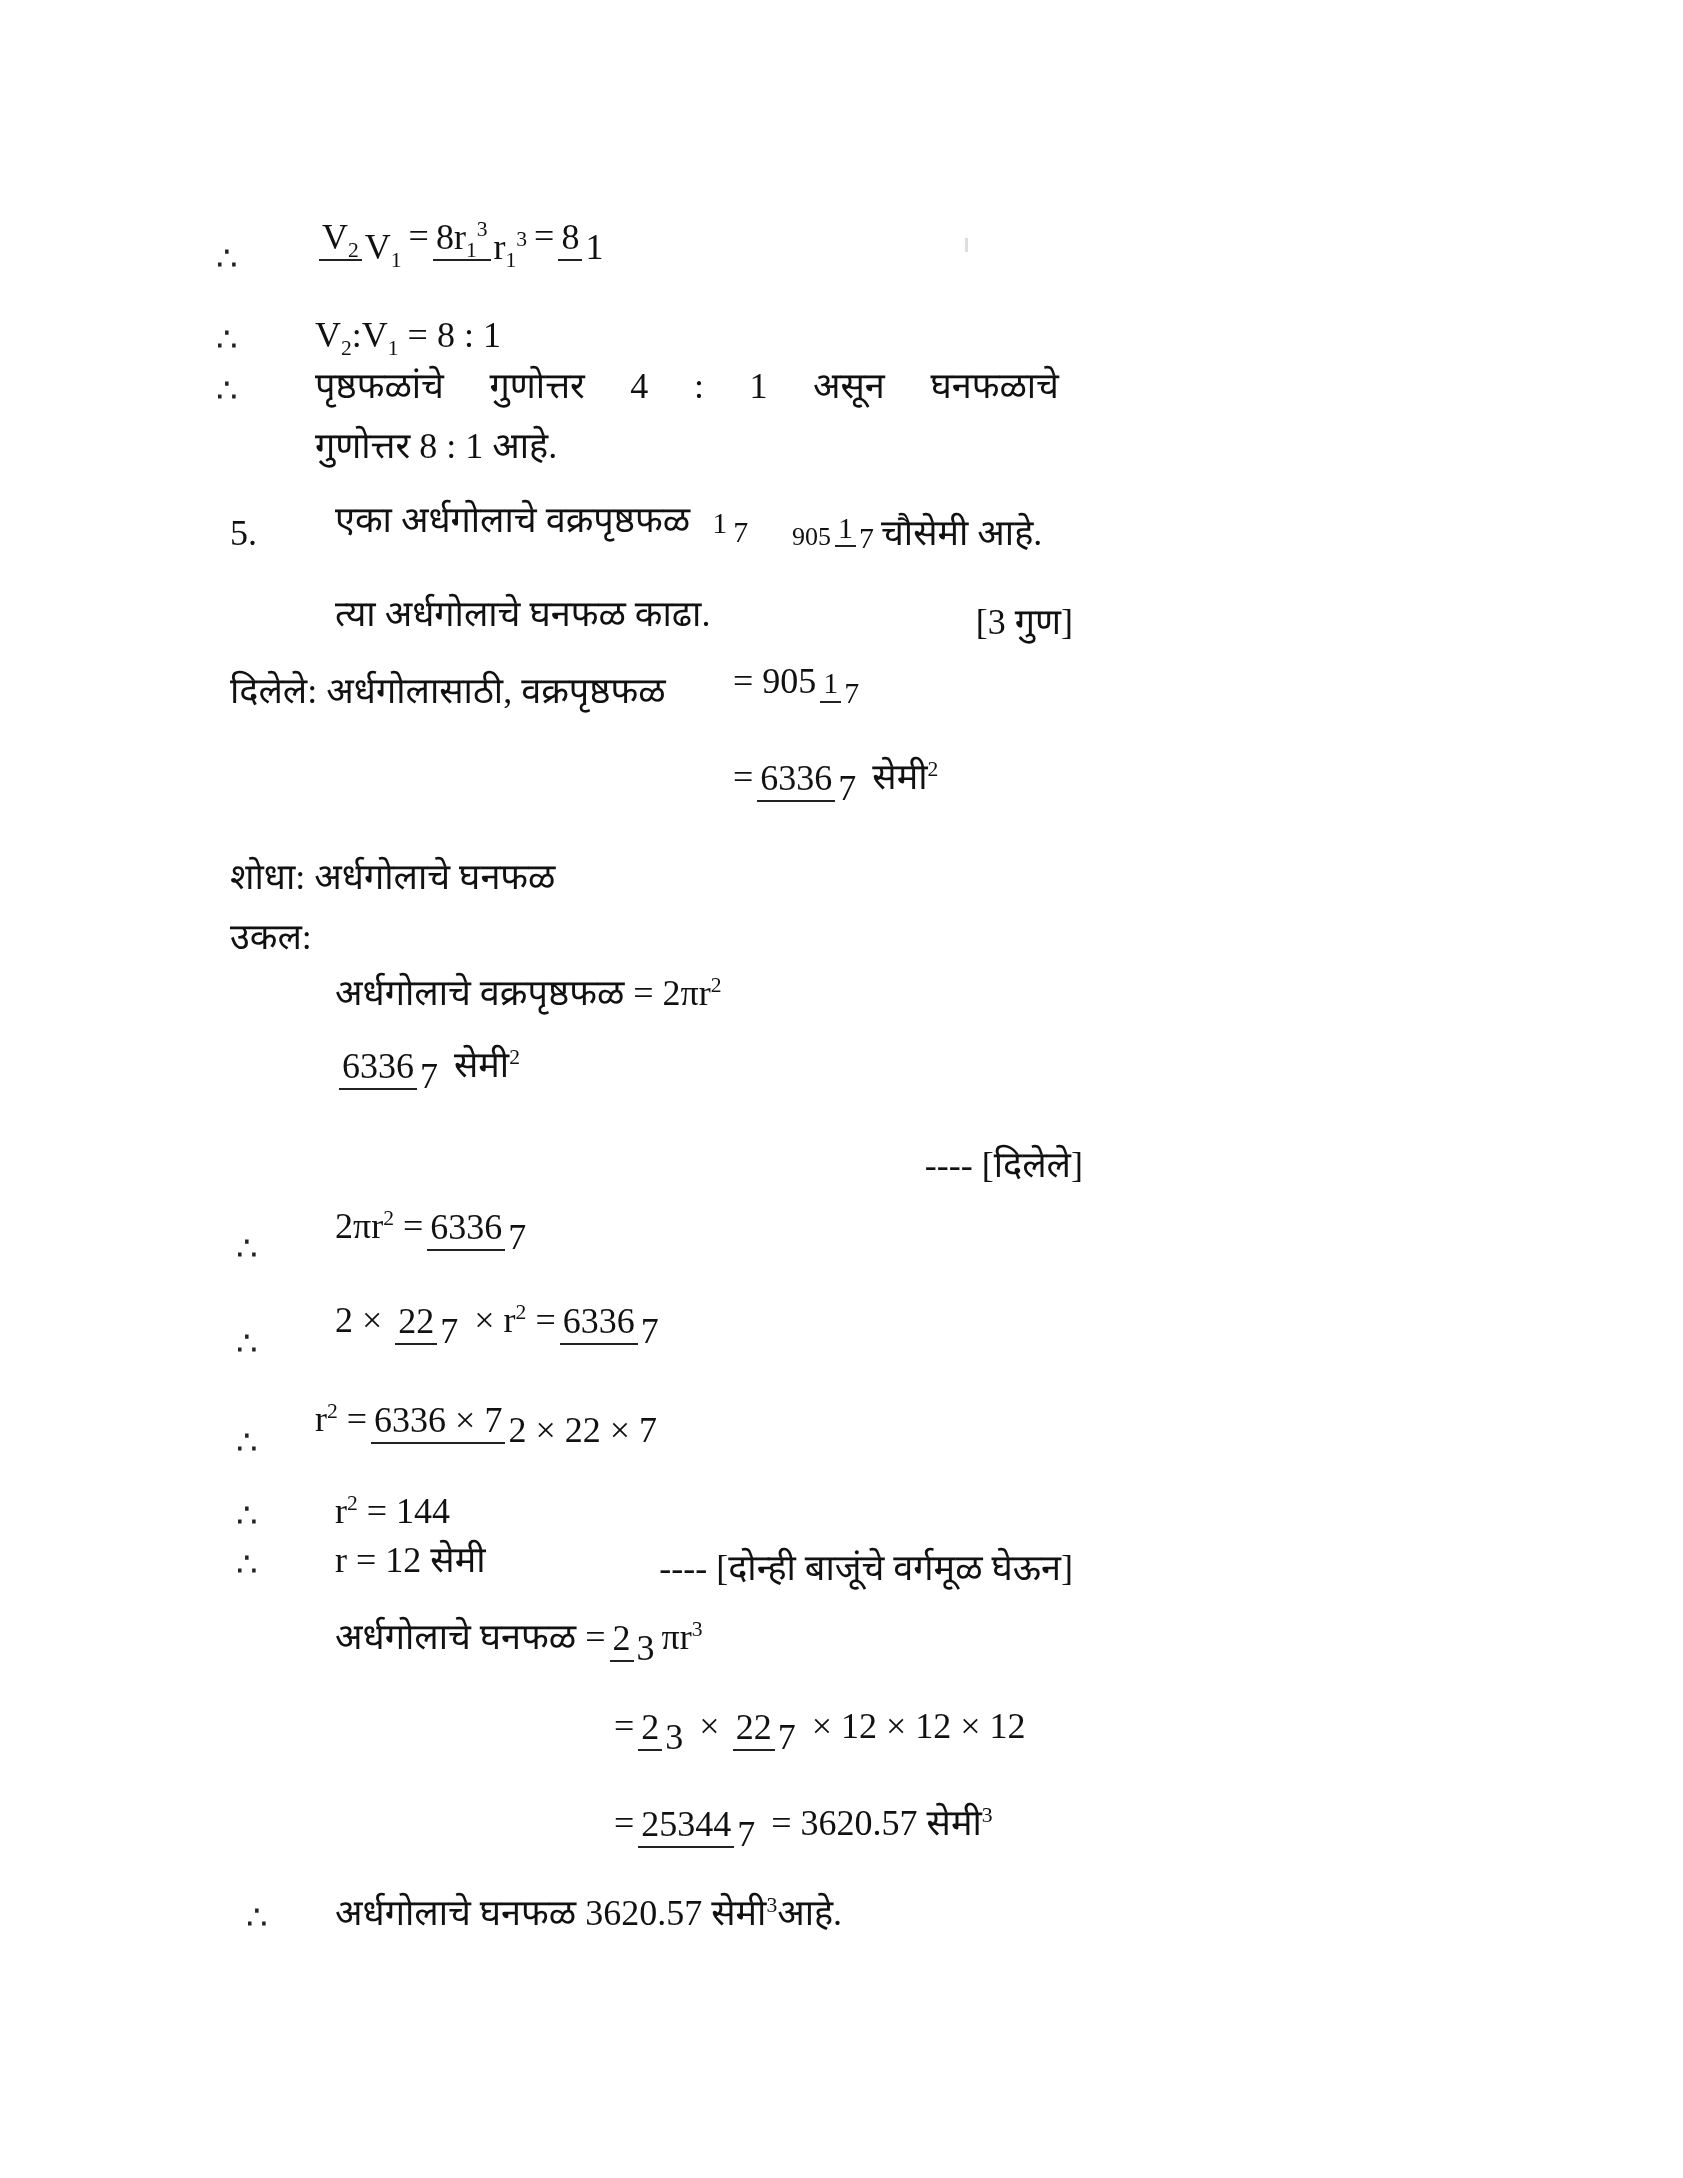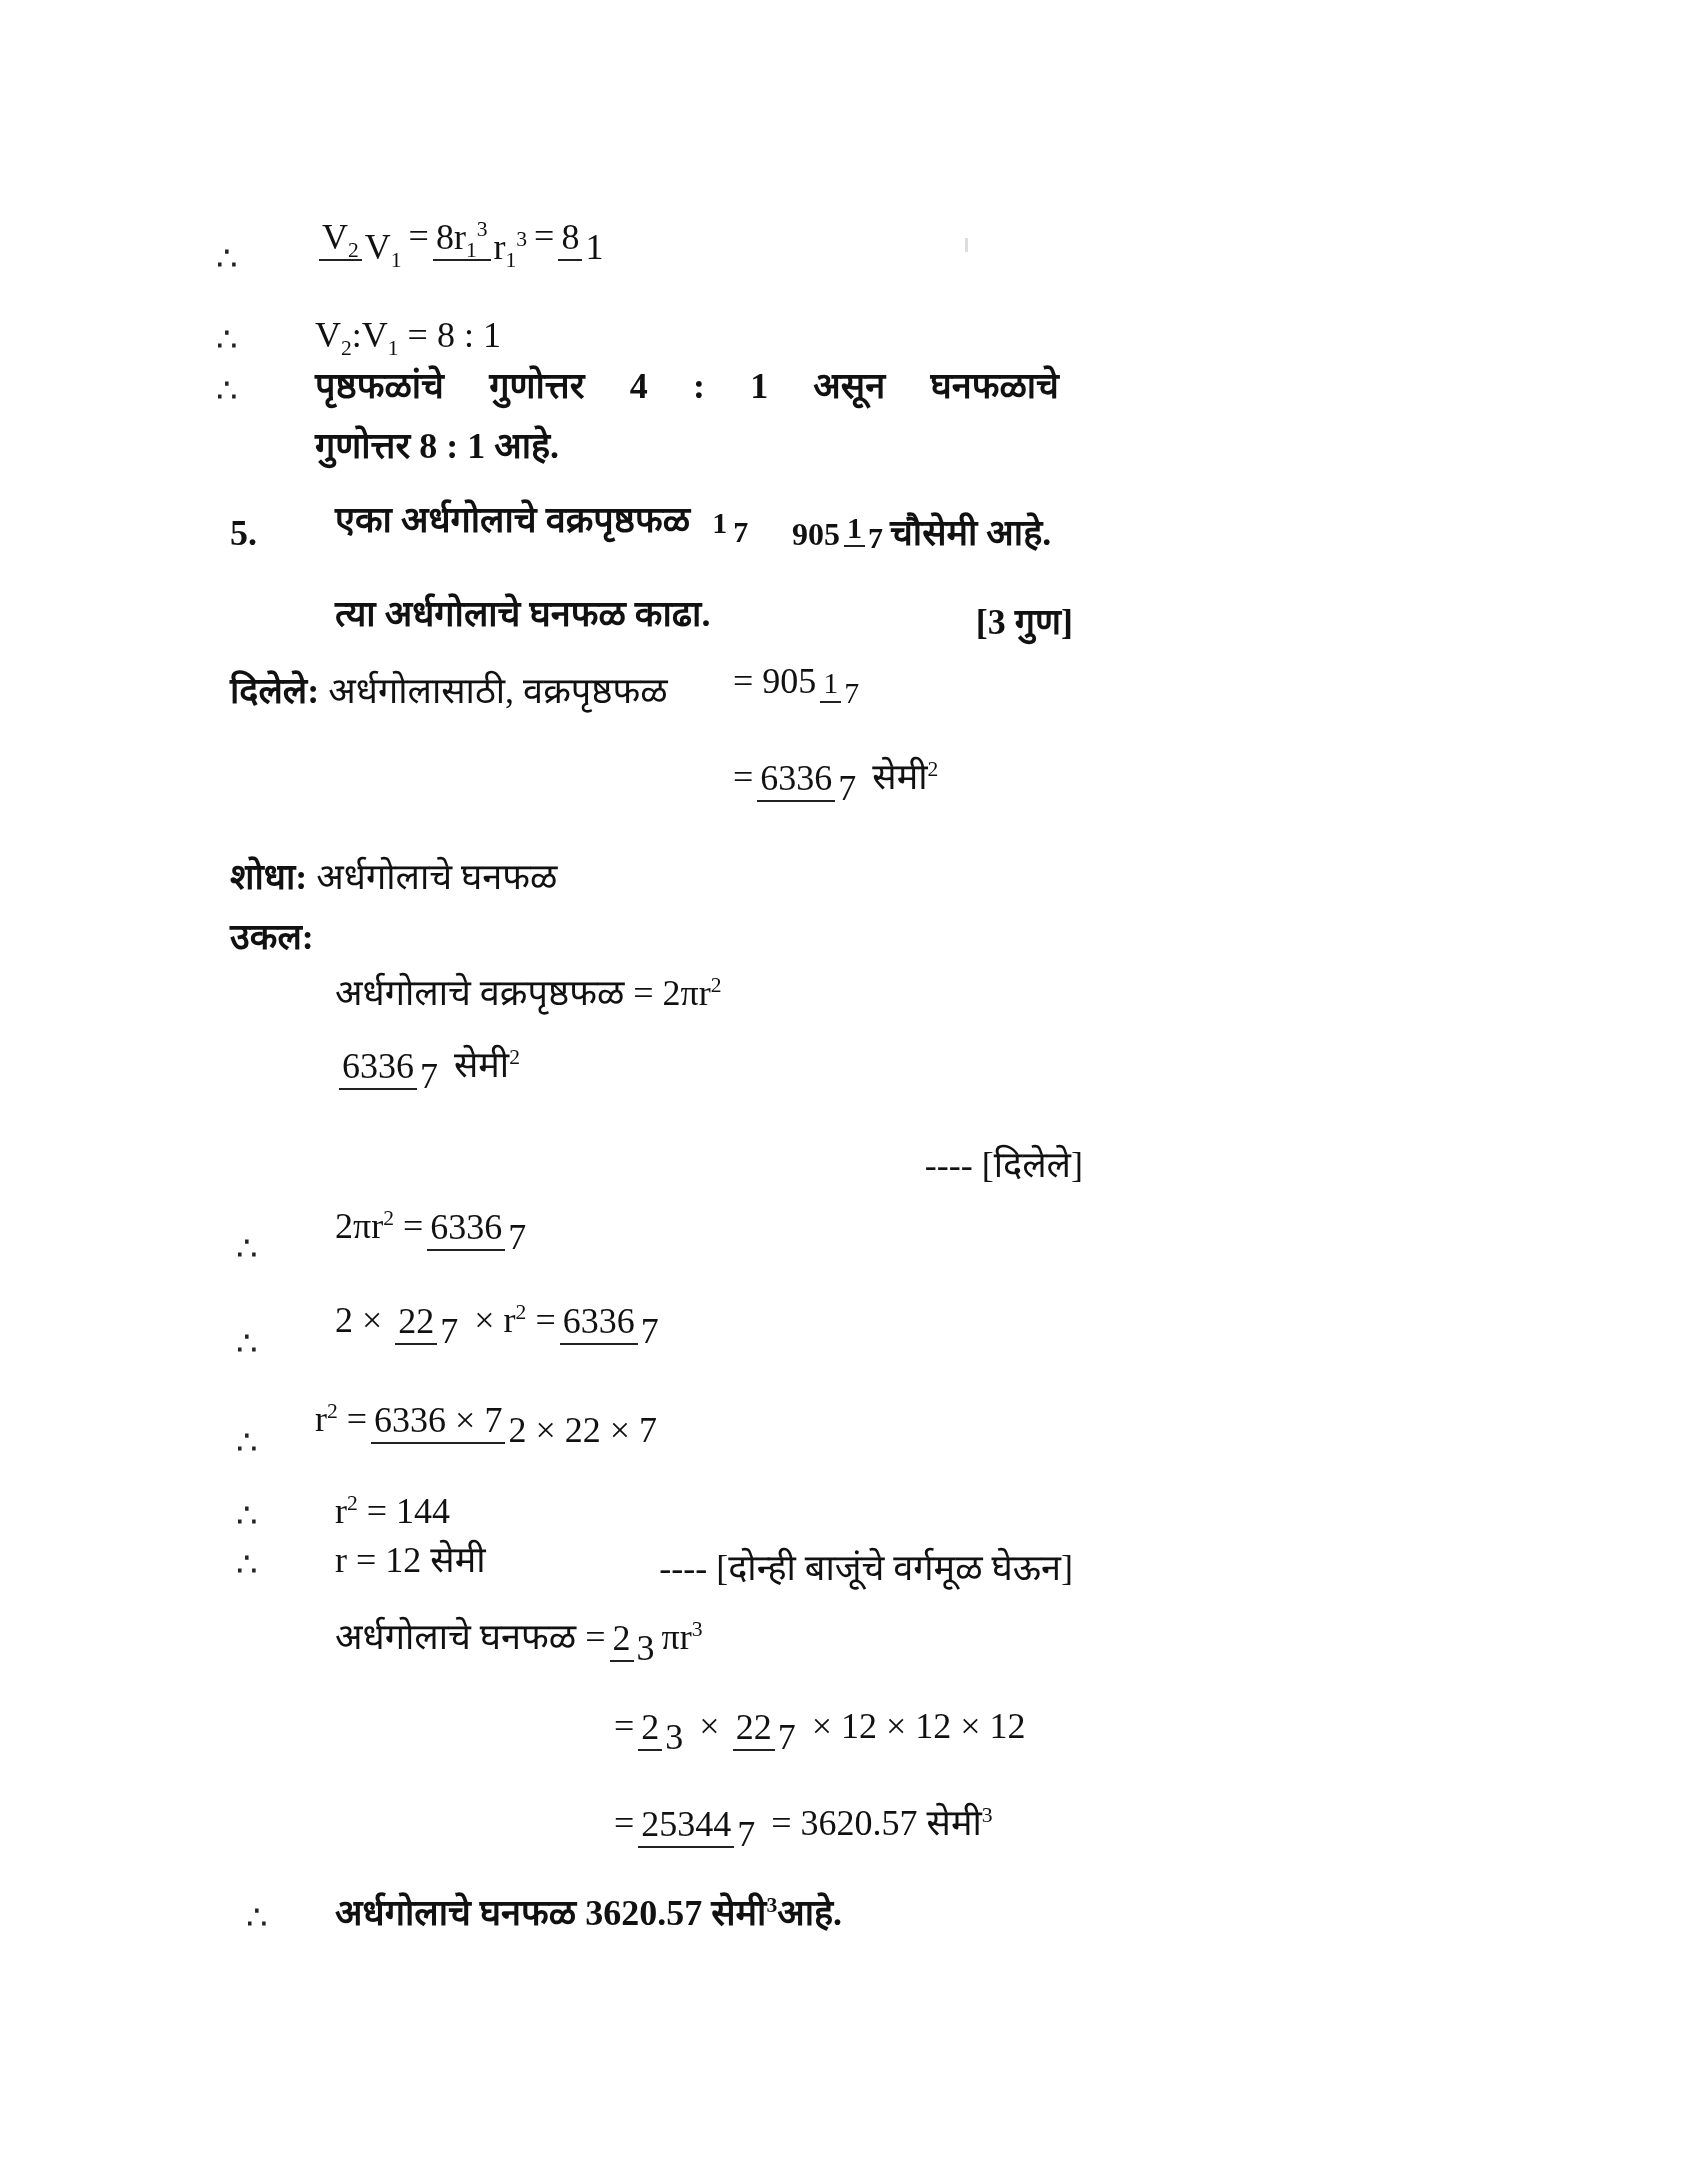--- a/index.html
+++ b/index.html
@@ -1,19 +1,19 @@
 <!DOCTYPE html>
 <html><head>
 <meta charset="utf-8">
 <style>
   html, body { margin:0; padding:0; background:#ffffff; }
   body { width:1683px; height:2178px; position:relative; overflow:hidden;
          font-family:"Liberation Serif", "DejaVu Serif", serif; color:#111; }
   .ln { position:absolute; white-space:nowrap; font-size:36px; line-height:1; }
-  .b { font-weight:bold; }
+  .b { font-weight:normal; }
   .tf { position:absolute; font-size:34px; font-family:"DejaVu Serif", serif; color:#222; }
   .frac { display:inline-flex; align-items:center; vertical-align:middle; margin:0 4px; }
   .frac .n { padding:0 3px 2px; border-bottom:2px solid #222; line-height:1.05; }
   .frac .d { padding:16px 3px 0; line-height:1.05; }
   .frac.sm { font-size:30px; }
   sup { font-size:60%; vertical-align:super; line-height:0; }
   sub { font-size:60%; vertical-align:sub; line-height:0; }
   .justify { display:flex; justify-content:space-between; width:744px; }
   .right { position:absolute; white-space:nowrap; font-size:36px; }
   .mark { position:absolute; width:3px; height:14px; background:#ddd; }
@@ -54,21 +54,21 @@
 
 <div class="ln b" style="left:230px;top:515px;">5.</div>
 <div class="ln b" style="left:335px;top:500px;">
   <span>एका अर्धगोलाचे वक्रपृष्ठफळ</span>
   <span class="frac sm" style="margin-left:10px;">
       <span class="n" style="border:none;">1</span>
       <span class="d">7</span>
     </span>
 </div>
 <div class="ln b" style="left:792px;top:515px;">
-  <span style="font-size:32px;margin-top:40px;">905</span><span class="frac sm" style="margin-top:-14px;">
+  <span style="font-size:26px;margin-top:40px;">905</span><span class="frac sm" style="margin-top:-14px;">
       <span class="n">1</span>
       <span class="d">7</span>
     </span><span>चौसेमी आहे.</span>
 </div>
 <div class="ln b" style="left:335px;top:596px;">त्या अर्धगोलाचे घनफळ काढा.</div>
 <div class="right b" style="right:610px;top:596px;">[3 गुण]</div>
 
 <div class="ln" style="left:230px;top:673px;">
   <span class="b">दिलेले:</span>
   <span>अर्धगोलासाठी, वक्रपृष्ठफळ</span>

